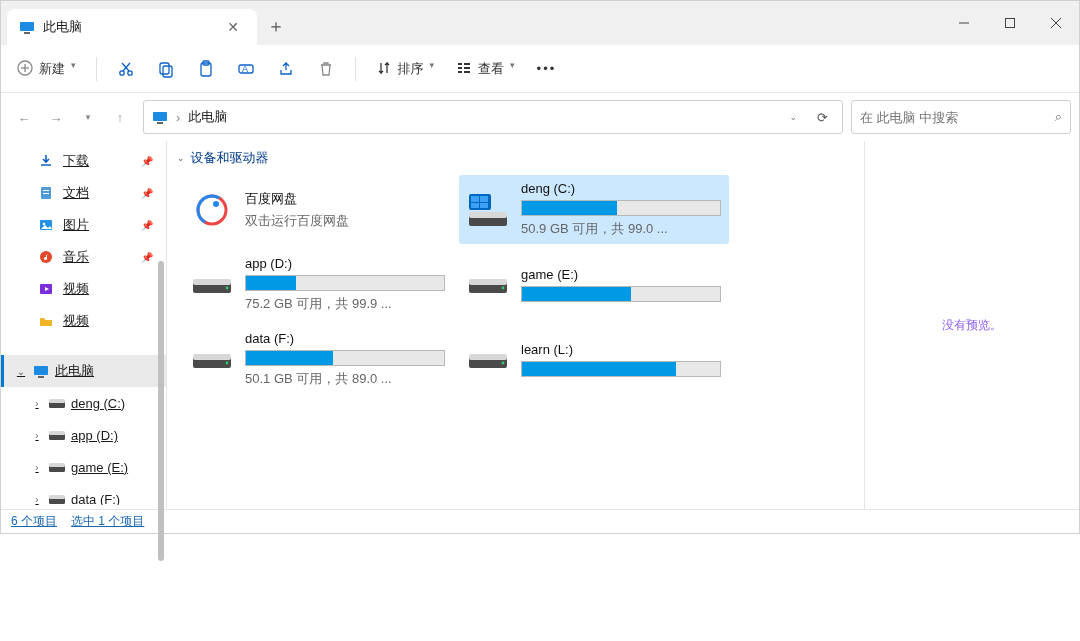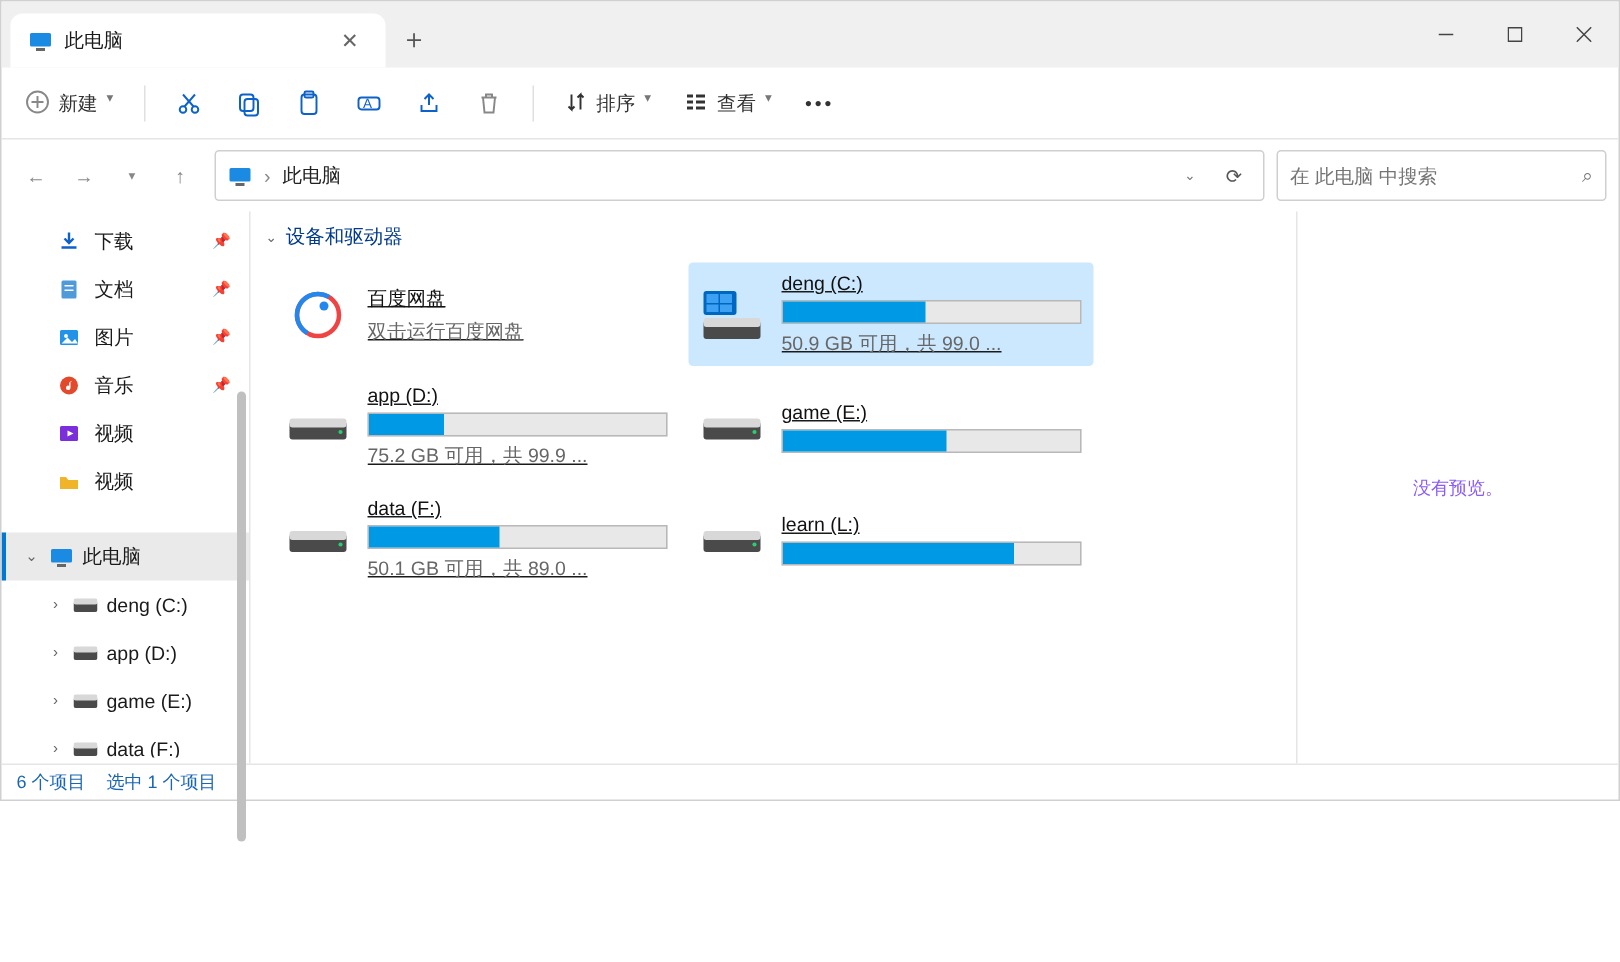--- a/index.html
+++ b/index.html
@@ -24,45 +24,45 @@
     .navnav { display: flex; align-items: center; gap: 2px; }
     .navbtn { width: 30px; height: 30px; display: flex; align-items: center; justify-content: center; color: #888; border-radius: 4px; }
     .addrbox, .searchbox { display: flex; align-items: center; border: 1px solid #cfcfcf; border-radius: 3px; height: 34px; padding: 0 8px; gap: 8px; background: #fff; }
     .addrbox { flex: 1; }
     .addrbox .crumb { color: #222; display: flex; align-items: center; gap: 8px; }
     .addrbox .addrspacer { flex: 1; }
     .searchbox { width: 220px; color: #888; justify-content: space-between; }
     .searchbox input { border: none; outline: none; width: 100%; color: #c2410c; font-size: 13px; }
     .body { flex: 1; display: flex; min-height: 0; }
     .sidebar { width: 165px; padding: 4px 0 4px 0; display: flex; flex-direction: column; position: relative; }
-    .sb-list { flex: 1; overflow: hidden; }
+    .sb-list { flex: 1; overflow: hidden; text-decoration: underline; }
     .sb-item { display: flex; align-items: center; gap: 8px; height: 32px; padding: 0 8px 0 36px; position: relative; }
     .sb-item .sb-icon { width: 18px; display: flex; justify-content: center; }
     .sb-item .sb-pin { color: #aaa; font-size: 10px; position: absolute; right: 12px; }
     .sb-sep { height: 18px; }
     .sb-tree-row { display: flex; align-items: center; height: 32px; padding: 0 8px 0 14px; gap: 6px; }
     .sb-tree-row.selected { background: #eaeaea; border-left: 3px solid #0078d4; padding-left: 11px; }
     .sb-tree-row .exp { width: 12px; font-size: 10px; color: #666; text-align: center; }
     .sb-tree-row.child { padding-left: 30px; }
     .sb-scrollbar-track { position: absolute; right: 1px; top: 120px; width: 8px; bottom: 30px; }
     .sb-scrollbar-thumb { position: absolute; top: 0; width: 6px; height: 300px; background: #c0c0c0; border-radius: 3px; left: 1px; }
     .main { flex: 1; display: flex; flex-direction: column; border-left: 1px solid #e5e5e5; overflow: hidden; }
     .group-header { display: flex; align-items: center; gap: 6px; padding: 8px 10px; color: #003a8c; }
     .group-header .gh-label { color: #003a8c; }
-    .drivegrid { display: grid; grid-template-columns: 270px 270px; gap: 6px 6px; padding: 0 10px 10px 16px; align-content: start; text-decoration: underline; }
+    .drivegrid { display: grid; grid-template-columns: 270px 270px; gap: 6px 6px; padding: 0 10px 10px 16px; align-content: start; }
     .drive { display: flex; align-items: center; gap: 10px; padding: 6px; border-radius: 3px; }
     .drive.selected { background: #cce8ff; }
     .drive .di { width: 46px; height: 46px; display: flex; align-items: center; justify-content: center; }
     .drive .dbody { flex: 1; min-width: 0; display: flex; flex-direction: column; gap: 4px; }
     .drive .dname { color: #111; }
     .progress { height: 16px; border: 1px solid #b8b8b8; background: #e8e8e8; width: 200px; }
     .progress .bar { height: 100%; background: #0099e5; }
     .drive .dstat { color: #666; white-space: nowrap; overflow: hidden; text-overflow: ellipsis; }
     .preview { width: 215px; border-left: 1px solid #e5e5e5; display: flex; align-items: center; justify-content: center; color: #8b5cf6; font-size: 12px; }
-    .statusbar { height: 24px; border-top: 1px solid #e5e5e5; display: flex; align-items: center; gap: 14px; padding: 0 10px; font-size: 12px; color: #1a66b3; }
+    .statusbar { height: 24px; border-top: 1px solid #e5e5e5; display: flex; align-items: center; gap: 14px; padding: 0 10px; font-size: 12px; color: #1a66b3; text-decoration: underline; }
     svg { display: block; }
   </style>
 </head>
 <body>
 
 <div class="window">
 
   <div class="titlebar">
     <div class="tabs">
       <div class="tab">

